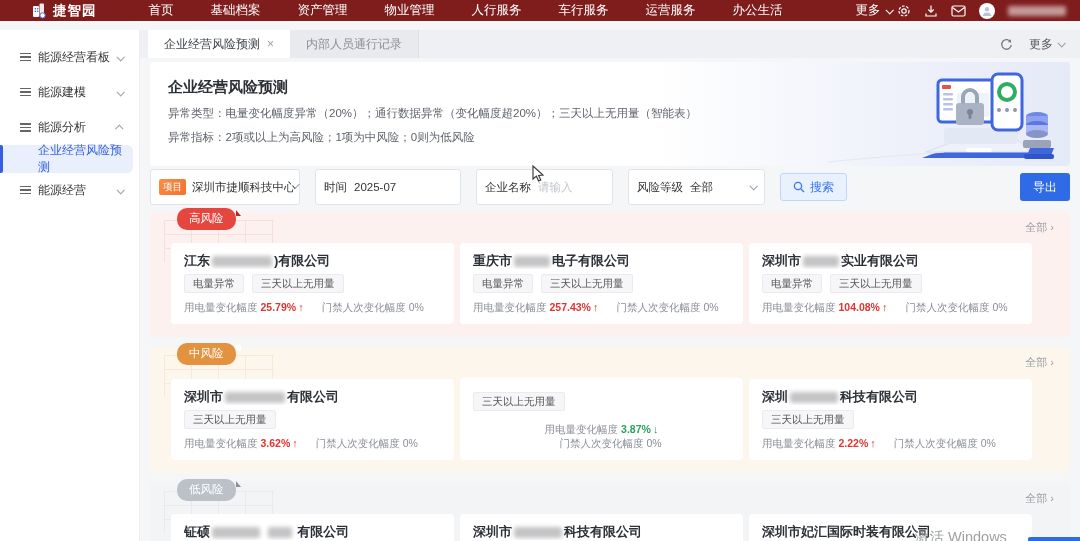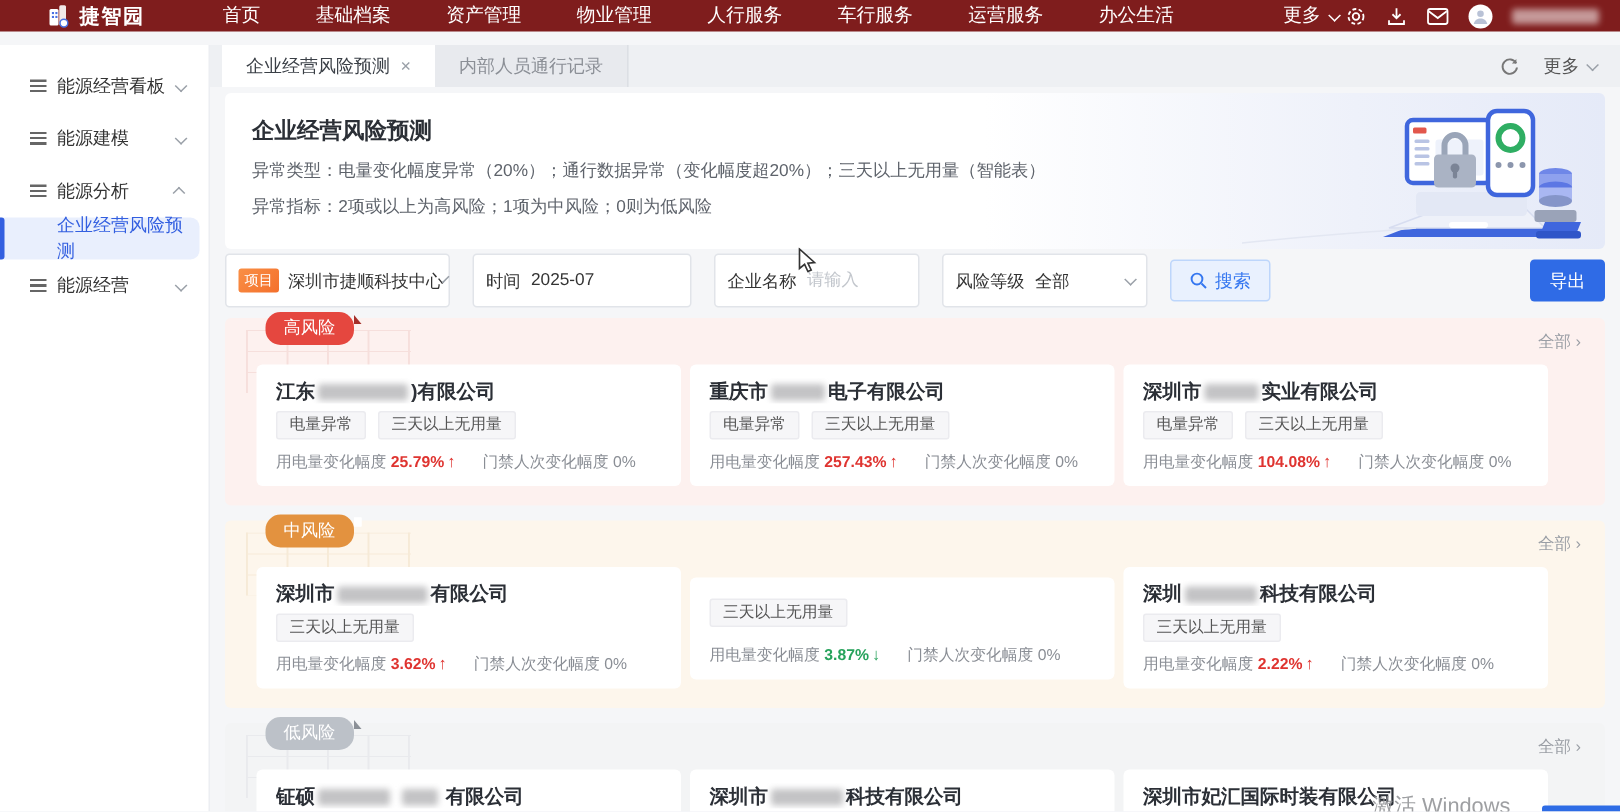--- a/index.html
+++ b/index.html
@@ -329,21 +329,21 @@
                 </div>
                 <div class="cstats" style="margin-top: 8px;">
                   <span class="stat"><span class="slabel">用电量变化幅度</span><b class="sval up">3.62%</b><b class="arr up">↑</b></span>
                   <span class="stat"><span class="slabel">门禁人次变化幅度</span><b class="sval flat">0%</b></span>
                 </div>
               </div>
               <div class="card">
                 <div class="ctags">
                   <span class="ctag">三天以上无用量</span>
                 </div>
-                <div class="cstats" style="margin-top: 12px;">
+                <div class="cstats" style="margin-top: 12px; flex-direction: column;">
                   <span class="stat"><span class="slabel">用电量变化幅度</span><b class="sval down">3.87%</b><b class="arr down">↓</b></span>
                   <span class="stat"><span class="slabel">门禁人次变化幅度</span><b class="sval flat">0%</b></span>
                 </div>
               </div>
               <div class="card">
                 <div class="cname">深圳<span class="blur-seg" style="width: 48px;"></span>科技有限公司</div>
                 <div class="ctags">
                   <span class="ctag">三天以上无用量</span>
                 </div>
                 <div class="cstats" style="margin-top: 8px;">

